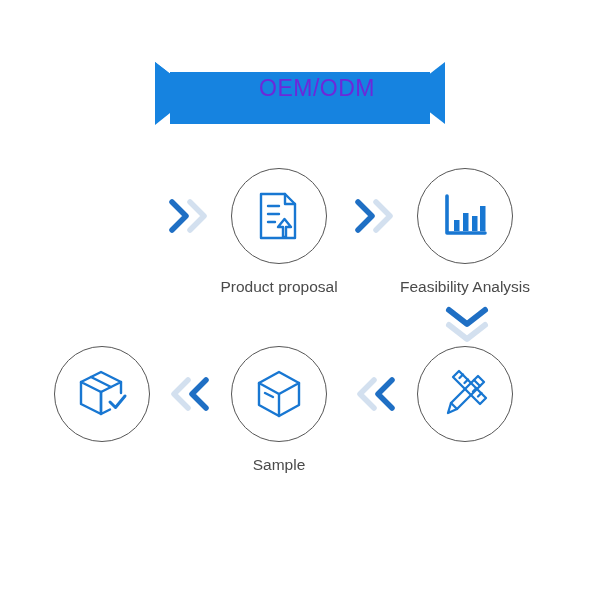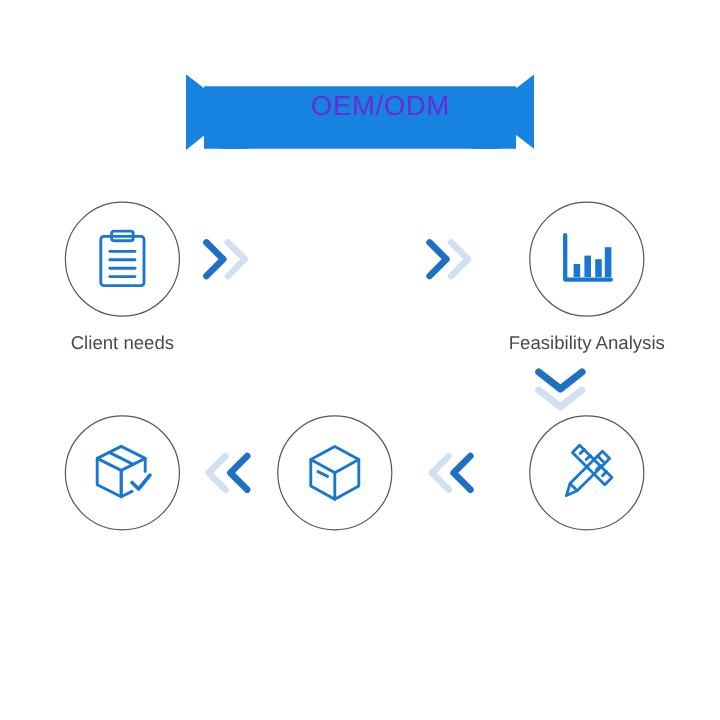--- a/index.html
+++ b/index.html
@@ -52,21 +52,21 @@
     height: 178px;
   }
 
   .node {
     position: absolute;
     width: 170px;
     text-align: center;
   }
   .node.n1 { left: 17px; }
   .node.n2 { left: 194px; }
-  .node.n3 { left: 404px; }
+  .node.n3 { left: 380px; }
 
   .circle {
     width: 96px;
     height: 96px;
     margin: 0 auto;
     border: 1.4px solid #565656;
     border-radius: 50%;
     background: #ffffff;
     display: flex;
     align-items: center;
@@ -111,43 +111,43 @@
     <polygon points="170,10 430,10 430,62 170,62" fill="#1683e0"></polygon>
     <polygon points="170,10 430,10 430,40 170,40" fill="#1683e0"></polygon>
   </svg>
 </div>
 <div class="banner-text">OEM/ODM</div>
 
 <div class="flow">
 
   <div class="row">
 
-    <div class="node n1">
-      <div class="circle">
-        <span>
-          <svg width="46" height="50" viewBox="0 0 46 50" fill="none" stroke="#1877d2" stroke-width="2.4" stroke-linecap="round" stroke-linejoin="round">
-            <rect x="5" y="6" width="36" height="41" rx="2.5"></rect>
-            <rect x="14" y="1.6" width="18" height="8" rx="2"></rect>
-            <line x1="12.5" y1="18.5" x2="33.5" y2="18.5"></line>
-            <line x1="12.5" y1="25.5" x2="33.5" y2="25.5"></line>
-            <line x1="12.5" y1="32.5" x2="33.5" y2="32.5"></line>
-            <line x1="12.5" y1="39.5" x2="33.5" y2="39.5"></line>
-          </svg>
-        </span>
-      </div>
-      <div class="node-label">Client needs</div>
-    </div>
 
     <div class="chev c-a">
       <svg width="46" height="44" viewBox="0 0 46 44" fill="none" stroke-width="5.5" stroke-linecap="round" stroke-linejoin="round">
         <polyline points="6,8 20,22 6,36" stroke="#1f6fc4"></polyline>
         <polyline points="24,8 38,22 24,36" stroke="#d3e0ef"></polyline>
       </svg>
     </div>
 
+    <div class="node n2">
+      <div class="circle">
+        <span>
+          <svg width="48" height="50" viewBox="0 0 48 50" fill="none" stroke="#1877d2" stroke-width="2.4" stroke-linecap="round" stroke-linejoin="round">
+            <path d="M6 3 H30 L40 13 V47 H6 Z"></path>
+            <polyline points="30,3 30,13 40,13"></polyline>
+            <line x1="13" y1="15" x2="24" y2="15"></line>
+            <line x1="13" y1="23" x2="24" y2="23"></line>
+            <line x1="13" y1="31" x2="20" y2="31"></line>
+            <path d="M31 46 V36 H36 L29.5 28 L23 36 H28 V46 Z" fill="#ffffff"></path>
+          </svg>
+        </span>
+      </div>
+      <div class="node-label">Product proposal</div>
+    </div>
 
     <div class="chev c-b">
       <svg width="46" height="44" viewBox="0 0 46 44" fill="none" stroke-width="5.5" stroke-linecap="round" stroke-linejoin="round">
         <polyline points="6,8 20,22 6,36" stroke="#1f6fc4"></polyline>
         <polyline points="24,8 38,22 24,36" stroke="#d3e0ef"></polyline>
       </svg>
     </div>
 
     <div class="node n3">
       <div class="circle">
@@ -200,20 +200,21 @@
       <div class="circle">
         <span>
           <svg width="50" height="50" viewBox="0 0 50 50" fill="none" stroke="#1877d2" stroke-width="2.4" stroke-linecap="round" stroke-linejoin="round">
             <path d="M25 3 L45 14 L25 25 L5 14 Z"></path>
             <path d="M5 14 V36 L25 47 V25"></path>
             <path d="M45 14 V36 L25 47"></path>
             <line x1="11" y1="24" x2="19" y2="28"></line>
           </svg>
         </span>
       </div>
+      <div class="node-label">Sample</div>
     </div>
 
     <div class="chev c-b">
       <svg width="46" height="44" viewBox="0 0 46 44" fill="none" stroke-width="5.5" stroke-linecap="round" stroke-linejoin="round">
         <polyline points="22,8 8,22 22,36" stroke="#d3e0ef"></polyline>
         <polyline points="40,8 26,22 40,36" stroke="#1f6fc4"></polyline>
       </svg>
     </div>
 
     <div class="node n3">

